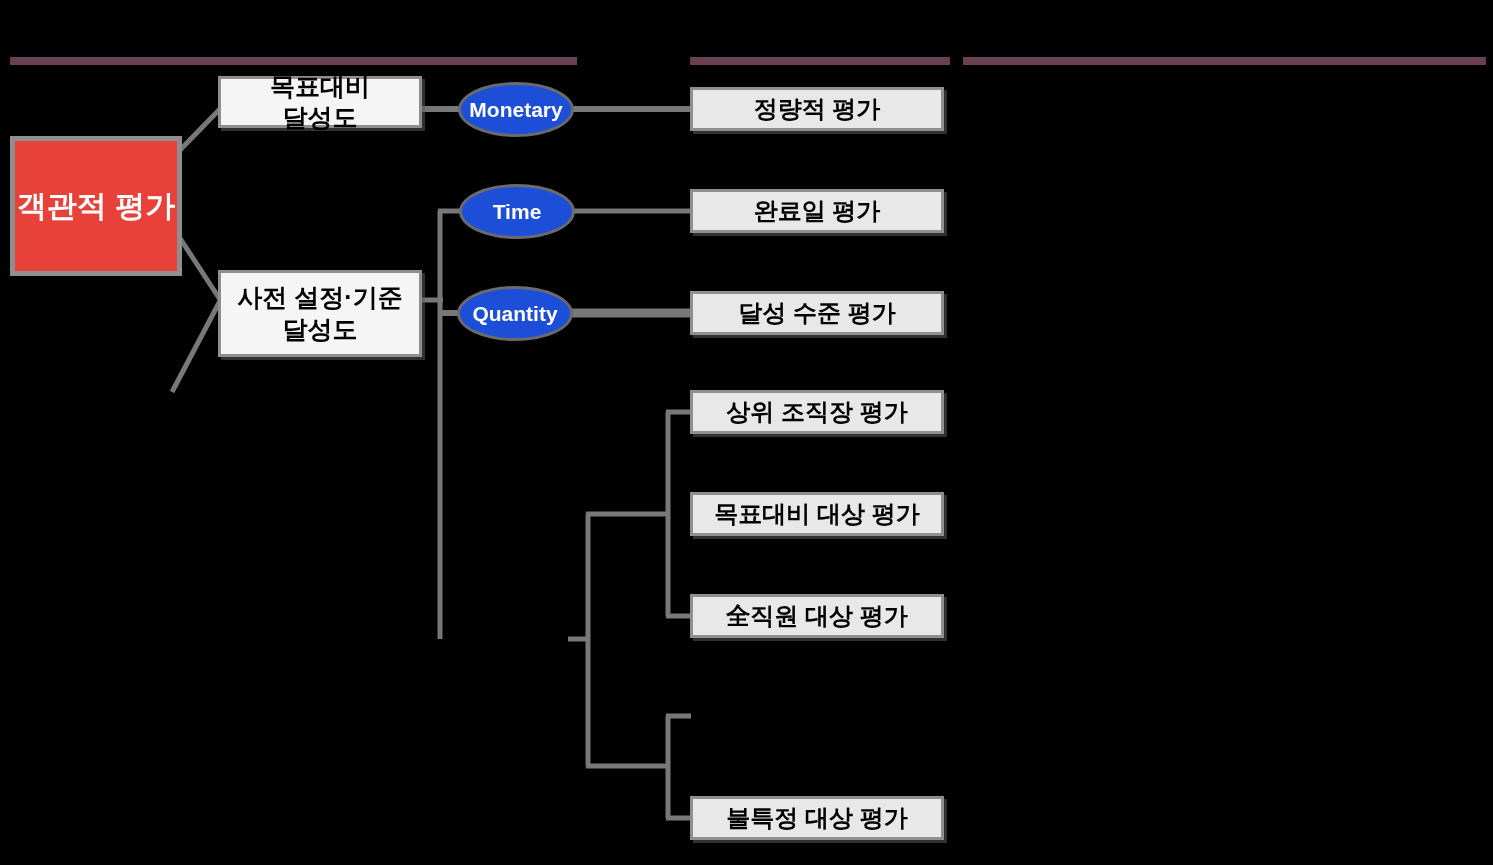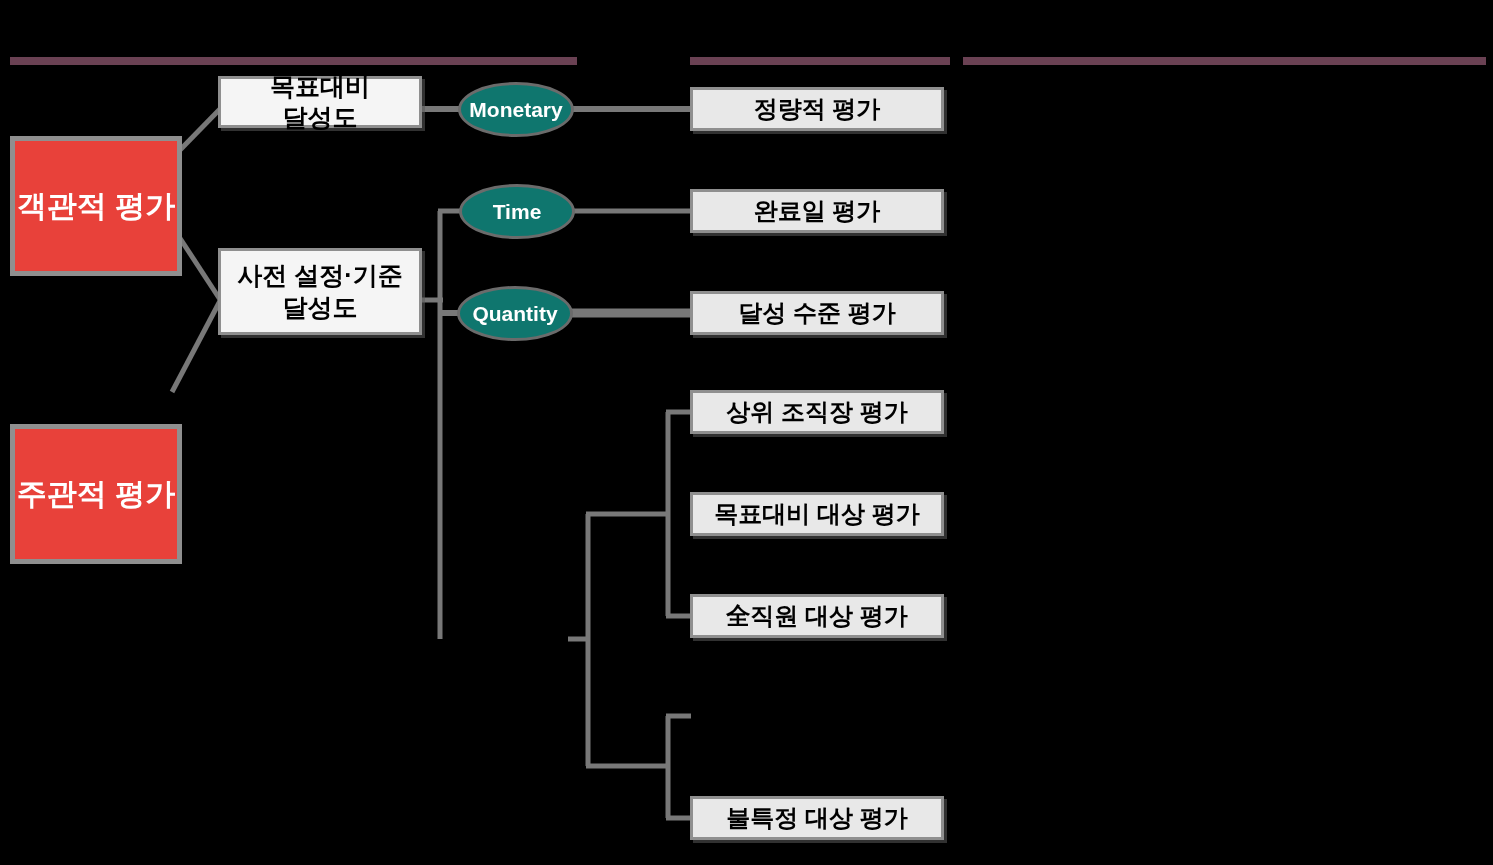--- a/index.html
+++ b/index.html
@@ -45,21 +45,21 @@
     font-size: 25px;
     font-weight: bold;
     text-align: center;
     white-space: pre-line;
     line-height: 1.25;
     box-shadow: 3px 3px 0 rgba(90,90,90,0.55);
   }
   .ellipse {
     position: absolute;
     width: 116px; height: 55px;
-    background: #0f766e;
+    background: #1d4ed8;
     border: 3px solid #6b6b6b;
     border-radius: 50%;
     box-sizing: border-box;
     display: flex; align-items: center; justify-content: center;
     color: #ffffff;
     font-size: 21px;
     font-weight: bold;
   }
   .result-box {
     position: absolute;
@@ -117,25 +117,24 @@
       <line x1="666" y1="716" x2="691" y2="716" stroke-width="5"></line>
       <line x1="666" y1="818" x2="691" y2="818" stroke-width="5"></line>
     </g>
   </svg>
 
   <div class="bar" style="left:10px; top:57px; width:567px"></div>
   <div class="bar" style="left:690px; top:57px; width:260px"></div>
   <div class="bar" style="left:963px; top:57px; width:523px"></div>
 
   <div class="red-box" style="left:10px; top:90px">객관적 평가</div>
-  <div class="red-box" style="left:10px; top:378px">주관적 평가</div>
 
   <div class="crit-box" style="left:218px; top:76px; height:52px">목표대비
 달성도</div>
-  <div class="crit-box" style="left:218px; top:248px; height:87px">사전 설정·기준
+  <div class="crit-box" style="left:218px; top:270px; height:87px">사전 설정·기준
 달성도</div>
 
   <div class="ellipse" style="left:458px; top:82px">Monetary</div>
   <div class="ellipse" style="left:457px; top:286px">Quantity</div>
   <div class="ellipse" style="left:459px; top:184px">Time</div>
 
   <div class="result-box" style="top:87px">정량적 평가</div>
   <div class="result-box" style="top:189px">완료일 평가</div>
   <div class="result-box" style="top:291px">달성 수준 평가</div>
   <div class="result-box" style="top:390px">상위 조직장 평가</div>

